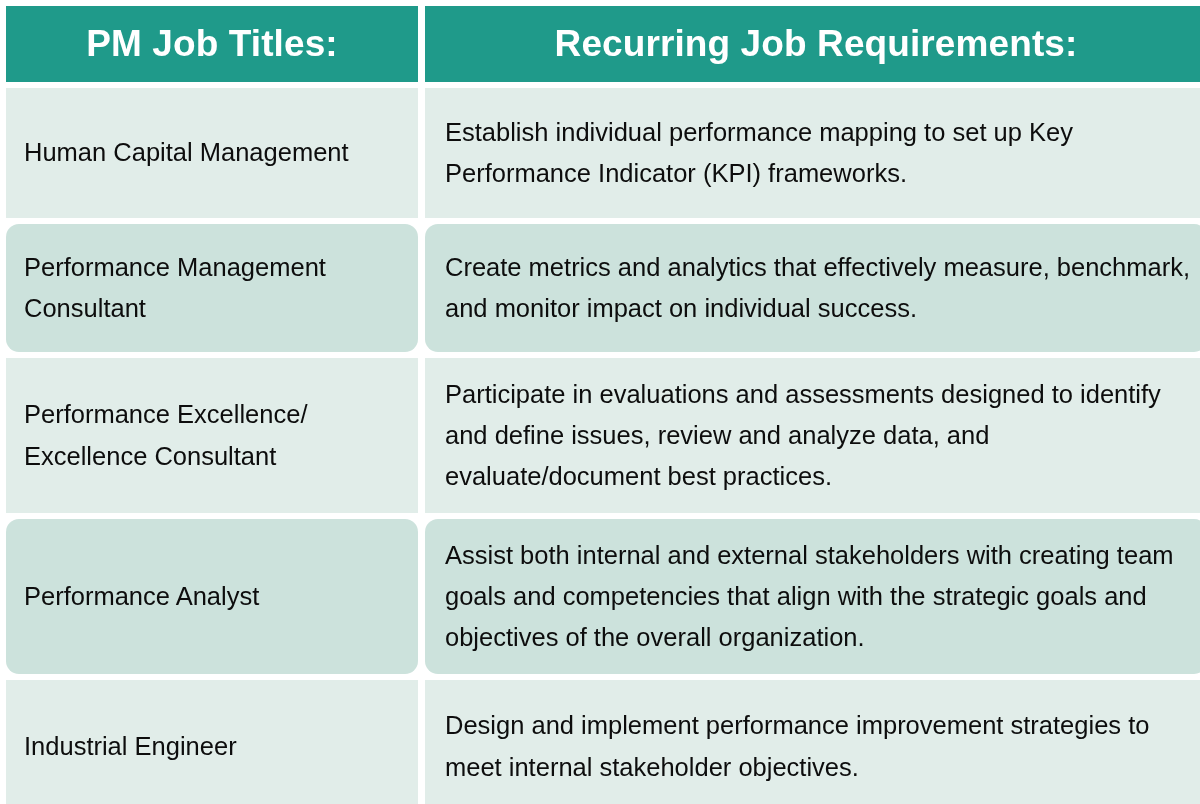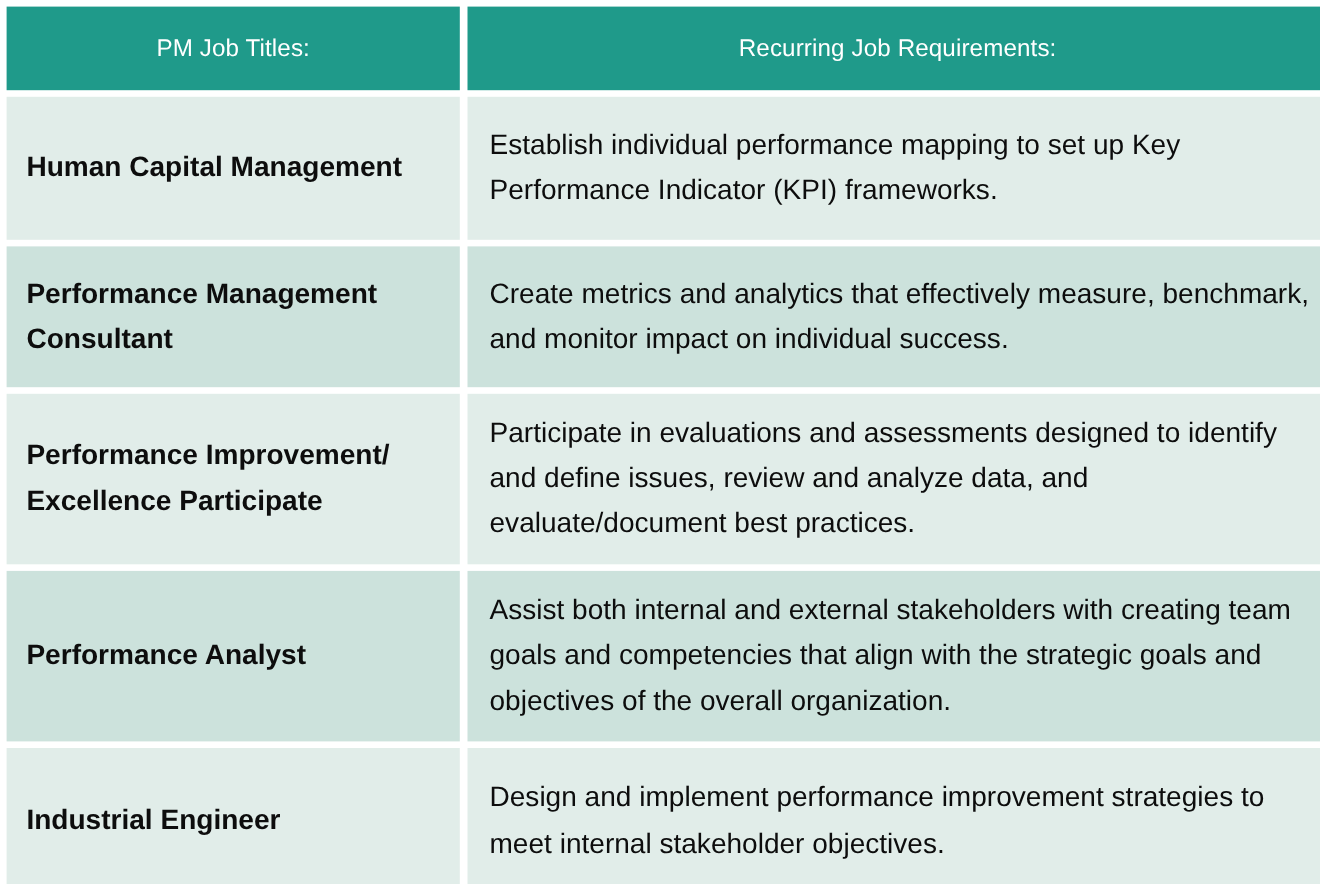--- a/index.html
+++ b/index.html
@@ -29,43 +29,43 @@
     table-layout: fixed;
     margin: -6px 0 0 -7px;
   }
 
   .jobs-table col.col-title { width: 412px; }
   .jobs-table col.col-req   { width: 782px; }
 
   th.header-cell {
     background: #1F9A8A;
     color: #ffffff;
-    font-size: 22px;
-    font-weight: normal;
+    font-size: 37px;
+    font-weight: bold;
     text-align: center;
     vertical-align: middle;
     height: 76px;
     padding: 0 10px;
     box-sizing: border-box;
     letter-spacing: 0.1px;
   }
 
   td.body-cell {
     vertical-align: middle;
     color: #0d0d0d;
     font-size: 25.5px;
     line-height: 1.62;
     padding: 8px 16px 8px 18px;
     box-sizing: border-box;
   }
 
   tr.row-light td.body-cell { background: #E1EDE9; }
-  tr.row-dark  td.body-cell { background: #CCE2DC; }
+  tr.row-dark  td.body-cell { background: #CCE2DC; border-radius: 13px; }
 
-  td.title-cell { padding-left: 18px; padding-right: 12px; font-weight: bold; }
+  td.title-cell { padding-left: 18px; padding-right: 12px; }
   td.req-cell   { padding-left: 20px; padding-right: 14px; }
 
   tr.r1 td.body-cell { height: 130px; }
   tr.r2 td.body-cell { height: 128px; }
   tr.r3 td.body-cell { height: 155px; }
   tr.r4 td.body-cell { height: 155px; }
   tr.r5 td.body-cell { height: 133px; }
 </style>
 </head>
 <body>
@@ -85,21 +85,21 @@
     <tbody>
       <tr class="row-light r1">
         <td class="body-cell title-cell">Human Capital Management</td>
         <td class="body-cell req-cell">Establish individual performance mapping to set up Key Performance Indicator (KPI) frameworks.</td>
       </tr>
       <tr class="row-dark r2">
         <td class="body-cell title-cell">Performance Management Consultant</td>
         <td class="body-cell req-cell">Create metrics and analytics that effectively measure, benchmark, and monitor impact on individual success.</td>
       </tr>
       <tr class="row-light r3">
-        <td class="body-cell title-cell">Performance Improvement/ Excellence Participate</td>
+        <td class="body-cell title-cell">Performance Excellence/ Excellence Consultant</td>
         <td class="body-cell req-cell">Participate in evaluations and assessments designed to identify and define issues, review and analyze data, and evaluate/document best practices.</td>
       </tr>
       <tr class="row-dark r4">
         <td class="body-cell title-cell">Performance Analyst</td>
         <td class="body-cell req-cell">Assist both internal and external stakeholders with creating team goals and competencies that align with the strategic goals and objectives of the overall organization.</td>
       </tr>
       <tr class="row-light r5">
         <td class="body-cell title-cell">Industrial Engineer</td>
         <td class="body-cell req-cell">Design and implement performance improvement strategies to meet internal stakeholder objectives.</td>
       </tr>

